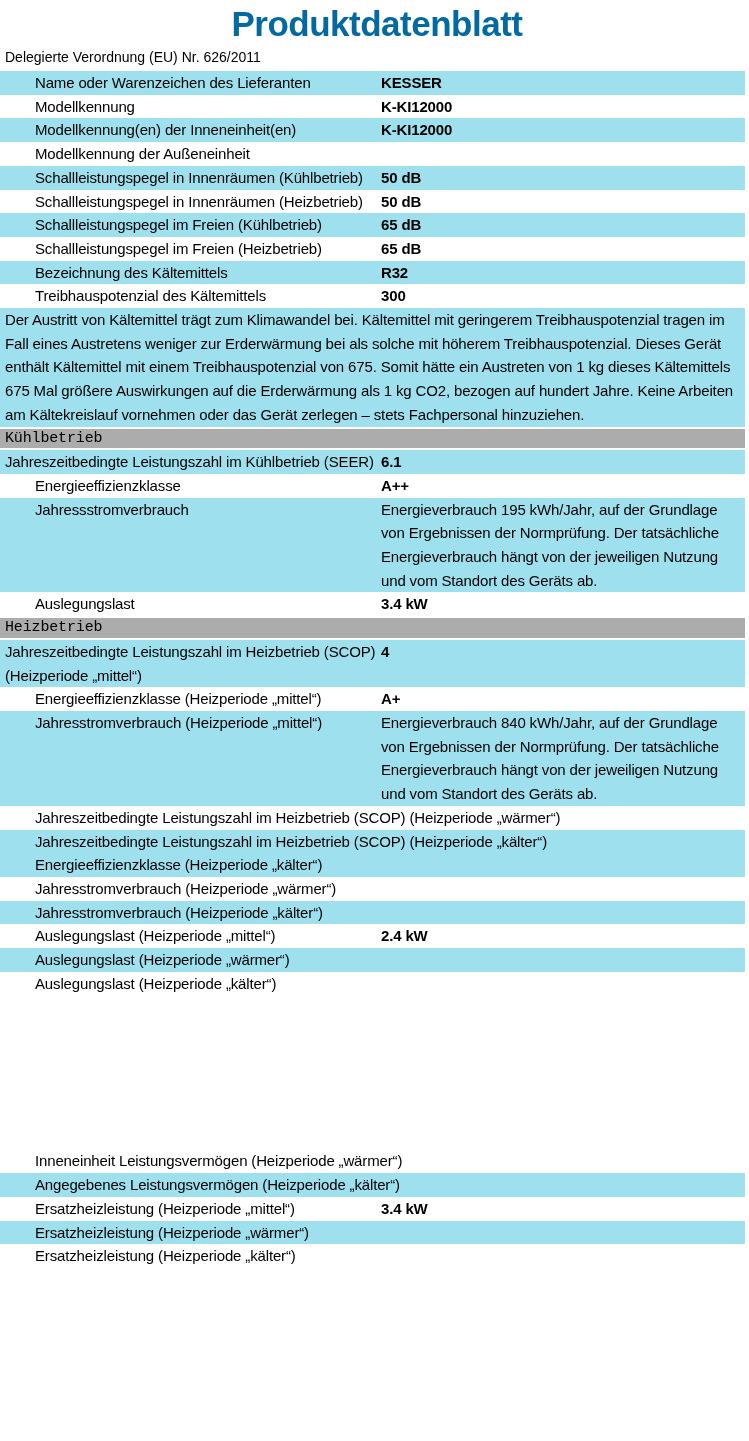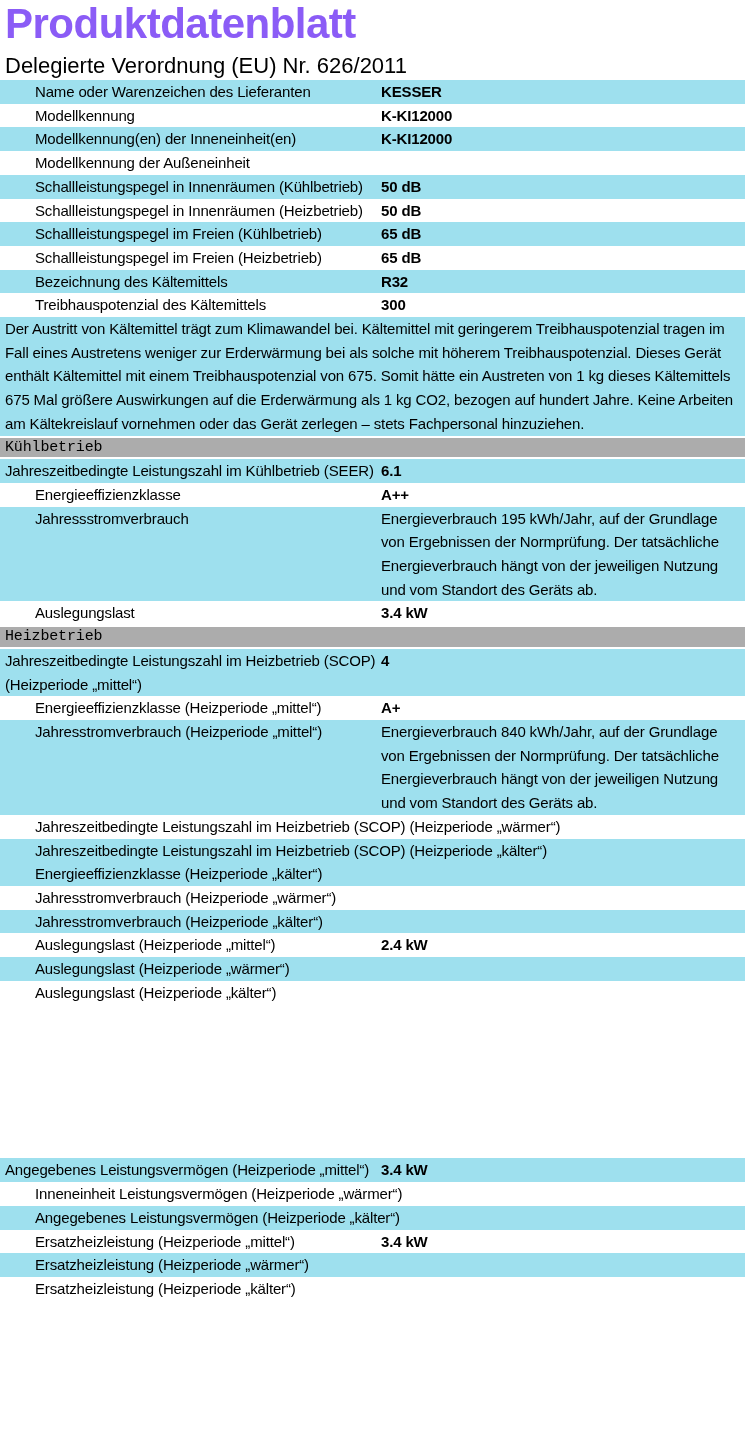--- a/index.html
+++ b/index.html
@@ -12,29 +12,30 @@
     font-family: "Liberation Sans", sans-serif;
     color: #000000;
   }
   .page {
     width: 749px;
     height: 1441px;
     position: relative;
   }
   .doc-title {
     margin: 3px 0 0 5px;
-    font-size: 42px;
+    font-size: 35px;
     line-height: 41px;
     font-weight: bold;
-    color: #8b5cf6;
+    color: #0369a1;
     letter-spacing: -0.5px;
+    text-align: center;
   }
   .doc-subtitle {
-    margin: 11px 0 3px 5px;
-    font-size: 22px;
+    margin: 2px 0 3px 5px;
+    font-size: 14px;
     line-height: 22px;
     font-weight: normal;
   }
   table.datasheet {
     width: 745px;
     border-collapse: collapse;
     table-layout: fixed;
     font-size: 15px;
     letter-spacing: -0.15px;
     margin-top: 3px;
@@ -174,24 +175,20 @@
         </tr>
         <tr class="bg-cyan">
           <td colspan="2" class="label nowrap">Auslegungslast (Heizperiode „wärmer“)</td>
         </tr>
         <tr class="bg-white">
           <td colspan="2" class="label nowrap">Auslegungslast (Heizperiode „kälter“)</td>
         </tr>
         <tr class="spacer">
           <td colspan="2"></td>
         </tr>
-        <tr class="bg-cyan">
-          <td class="label">Angegebenes Leistungsvermögen (Heizperiode „mittel“)</td>
-          <td class="value">3.4 kW</td>
-        </tr>
         <tr class="bg-white">
           <td colspan="2" class="label nowrap">Inneneinheit Leistungsvermögen (Heizperiode „wärmer“)</td>
         </tr>
         <tr class="bg-cyan">
           <td colspan="2" class="label nowrap">Angegebenes Leistungsvermögen (Heizperiode „kälter“)</td>
         </tr>
         <tr class="bg-white">
           <td class="label nowrap">Ersatzheizleistung (Heizperiode „mittel“)</td>
           <td class="value">3.4 kW</td>
         </tr>

